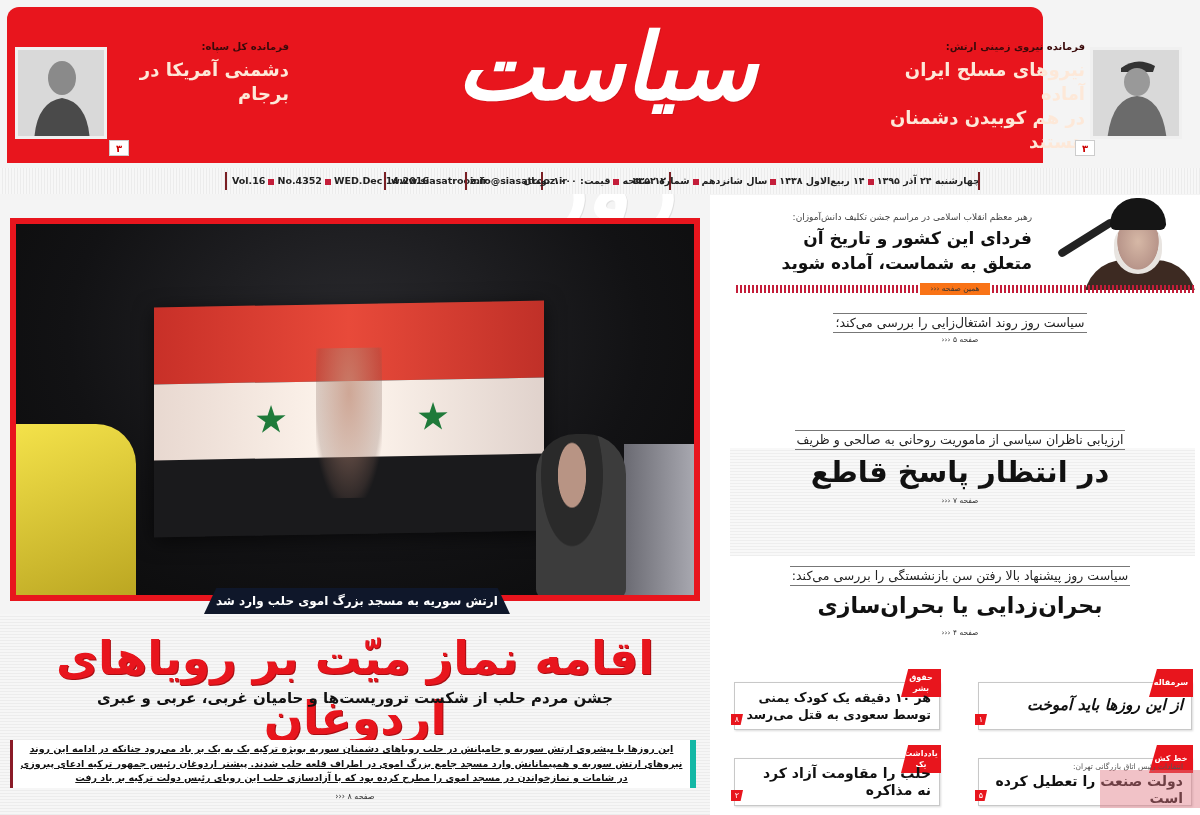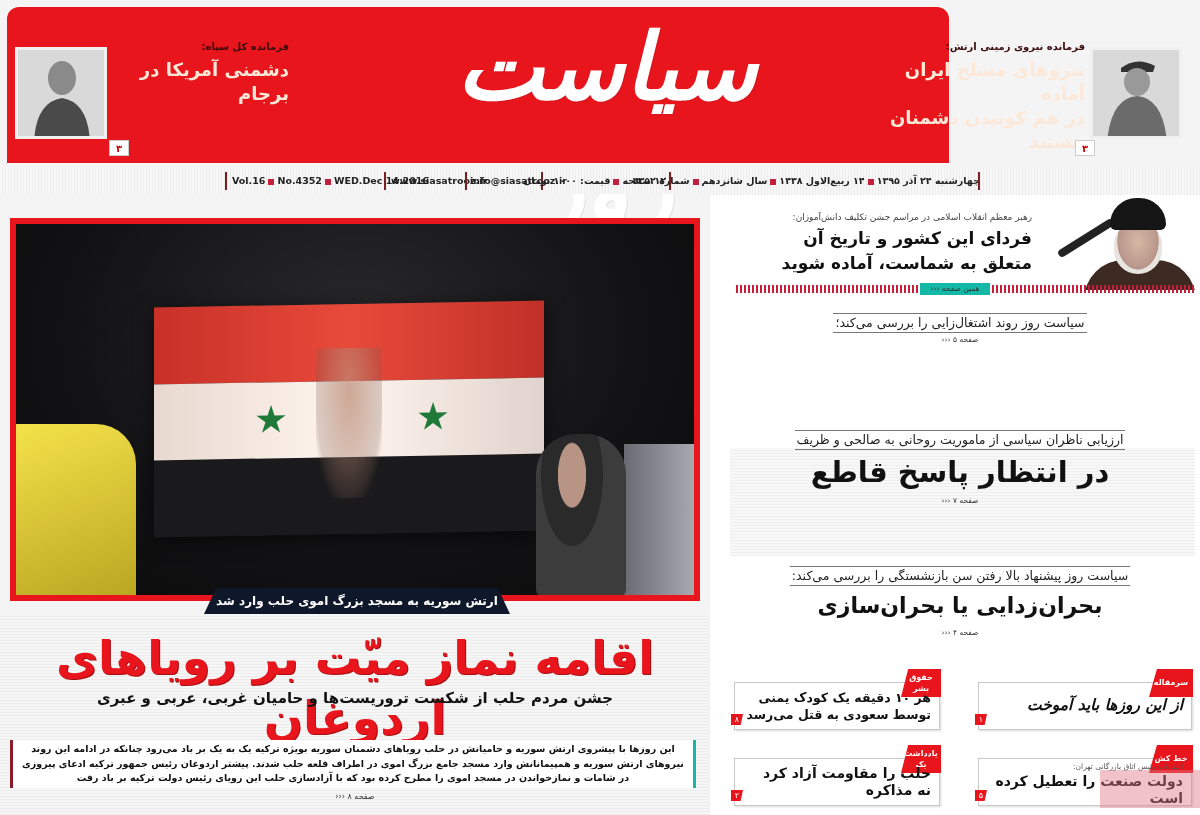--- a/index.html
+++ b/index.html
@@ -1,21 +1,21 @@
 <!DOCTYPE html>
 <html><head>
 <meta charset="utf-8">
 <style>
   * { box-sizing: border-box; margin: 0; padding: 0; }
   html, body { width: 1200px; height: 815px; overflow: hidden; background: #f4f4f4; }
   body { font-family: "DejaVu Sans", "Liberation Sans", sans-serif; position: relative; direction: ltr; }
   .rtl { direction: rtl; }
 
   
-  .masthead { position: absolute; left: 7px; top: 7px; width: 942px; height: 156px; background: #e8151d; border-radius: 12px 12px 0 0; }
+  .masthead { position: absolute; left: 7px; top: 7px; width: 1036px; height: 156px; background: #e8151d; border-radius: 12px 12px 0 0; }
   .masthead .logo { position: absolute; left: 415px; top: 0; width: 370px; height: 156px; color: #fff; text-align: center; }
   .logo-main { font-family: "DejaVu Serif", serif; font-weight: bold; font-size: 92px; line-height: 120px; font-style: italic; letter-spacing: -4px; text-shadow: 1px 1px 0 rgba(0,0,0,0.08); }
   .logo-sub { font-family: "DejaVu Serif", serif; font-size: 16px; margin-top: -6px; font-style: italic; }
 
   .teaser { position: absolute; top: 34px; color: #fff; }
   .teaser .kicker { font-size: 10px; font-weight: bold; color: #3a0a0a; margin-bottom: 6px; }
   .teaser .head { font-size: 18px; font-weight: bold; line-height: 24px; color: #fde8d8; }
   .portrait { position: absolute; top: 40px; width: 92px; height: 92px; background: #d9d9d9; border: 3px solid #f0f0f0; overflow: hidden; }
   .portrait .figure { position: absolute; left: 14px; top: 6px; width: 60px; height: 86px; }
   .pg-badge { position: absolute; width: 20px; height: 16px; background: #fff; color: #c00; font-size: 10px; font-weight: bold; text-align: center; line-height: 16px; border: 1px solid #ccc; }
@@ -38,35 +38,35 @@
   .flag .black { background: #1a1a1c; }
   .flag .star { position: absolute; top: 18px; color: #1f7a3a; font-size: 38px; line-height: 38px; }
   .flag .face { position: absolute; left: 162px; top: 44px; width: 66px; height: 150px; background: radial-gradient(ellipse at 50% 30%, rgba(190,140,120,0.75), rgba(120,90,80,0.25) 70%, transparent 80%); }
   .kid { position: absolute; left: 520px; top: 210px; width: 90px; height: 165px; background: radial-gradient(ellipse at 40% 25%, #b89484 0 18%, #2a2a2a 19% 40%, #3c3c3c 41%); border-radius: 40px 40px 10px 10px; }
   .photo-caption { position: absolute; left: 204px; top: 588px; width: 306px; height: 26px; background: #0f172a; color: #fff; font-size: 12px; font-weight: bold; text-align: center; line-height: 26px; clip-path: polygon(4% 0, 96% 0, 100% 100%, 0 100%); }
 
   
   .lead-area { position: absolute; left: 0; top: 614px; width: 710px; height: 201px; background: repeating-linear-gradient(180deg, #f6f6f6 0 2px, #ececec 2px 3px); }
   .lead-title { position: absolute; left: 10px; top: 628px; width: 690px; text-align: center; color: #e8151d; font-size: 46px; font-weight: bold; line-height: 60px; letter-spacing: -1px; text-shadow: 1px 1px 0 #a80d12; }
   .lead-sub { position: absolute; left: 10px; top: 688px; width: 690px; text-align: center; color: #111; font-size: 15px; font-weight: bold; line-height: 20px; }
-  .lead-body { position: absolute; left: 10px; top: 740px; width: 686px; height: 48px; background: #fff; border-left: 3px solid #8a1b28; border-right: 3px solid #14b8a6; padding: 2px 6px; font-size: 9.5px; font-weight: bold; color: #111; line-height: 14.5px; text-align: center; }
+  .lead-body { position: absolute; left: 10px; top: 740px; width: 686px; height: 48px; background: #fff; border-left: 3px solid #8a1b28; border-right: 6px solid #14b8a6; padding: 2px 6px; font-size: 9.5px; font-weight: bold; color: #111; line-height: 14.5px; text-align: center; text-decoration: underline; }
   .lead-page { position: absolute; left: 320px; top: 792px; width: 70px; text-align: center; font-size: 8px; color: #333; }
 
   
   .rightcol { position: absolute; left: 710px; top: 195px; width: 490px; height: 620px; background: #fff; }
   .leader-box { position: absolute; left: 720px; top: 198px; width: 480px; height: 100px; }
   .leader-kicker { position: absolute; left: 0; top: 14px; width: 312px; text-align: right; font-size: 9px; color: #444; }
   .leader-head { position: absolute; left: 0; top: 28px; width: 312px; text-align: right; font-size: 17px; font-weight: bold; line-height: 25px; color: #111; letter-spacing: -0.5px; }
   .leader-photo { position: absolute; left: 328px; top: 0; width: 148px; height: 92px; overflow: hidden; }
   .leader-photo .turban { position: absolute; left: 62px; top: 0; width: 56px; height: 32px; background: #151515; border-radius: 28px 28px 6px 6px; }
   .leader-photo .face { position: absolute; left: 66px; top: 26px; width: 48px; height: 50px; background: radial-gradient(ellipse at 50% 35%, #d6b8a6, #b8958a 60%, #e8e4e0 62%); border-radius: 20px 20px 24px 24px; }
   .leader-photo .robe { position: absolute; left: 36px; top: 62px; width: 112px; height: 40px; background: #3d2a22; border-radius: 40px 40px 0 0; }
   .leader-photo .mic { position: absolute; left: 6px; top: 36px; width: 64px; height: 8px; background: #222; transform: rotate(-32deg); border-radius: 4px; }
   .dotline { position: absolute; left: 736px; top: 285px; width: 458px; height: 8px; background: repeating-linear-gradient(90deg, #c41e3a 0 2px, transparent 2px 4px); }
-  .dotline-label { position: absolute; left: 920px; top: 283px; width: 70px; height: 12px; background: #14b8a6; font-size: 7.5px; color: #333; text-align: center; line-height: 12px; }
+  .dotline-label { position: absolute; left: 920px; top: 283px; width: 70px; height: 12px; background: #f97316; font-size: 7.5px; color: #333; text-align: center; line-height: 12px; }
 
   .story { position: absolute; left: 730px; width: 460px; text-align: center; }
   .story .kick { display: inline-block; font-size: 12.5px; color: #222; border-top: 1px solid #777; border-bottom: 1px solid #777; padding: 1px 2px; line-height: 16px; }
   .story .head { color: #111; font-weight: bold; }
   .story .pg { font-size: 7.5px; color: #333; margin-top: 2px; }
   .story-bg { position: absolute; left: 730px; width: 465px; background: repeating-linear-gradient(180deg, #f8f8f8 0 2px, #eeeeee 2px 3px); }
 
   
   .sbox { position: absolute; width: 206px; height: 48px; background: #fff; border: 1px solid #c8c8c8; box-shadow: 1px 1px 2px rgba(0,0,0,0.15); }
   .sbox .txt { position: absolute; right: 8px; top: 6px; left: 10px; text-align: right; font-size: 12.5px; font-weight: bold; line-height: 17px; color: #111; }

